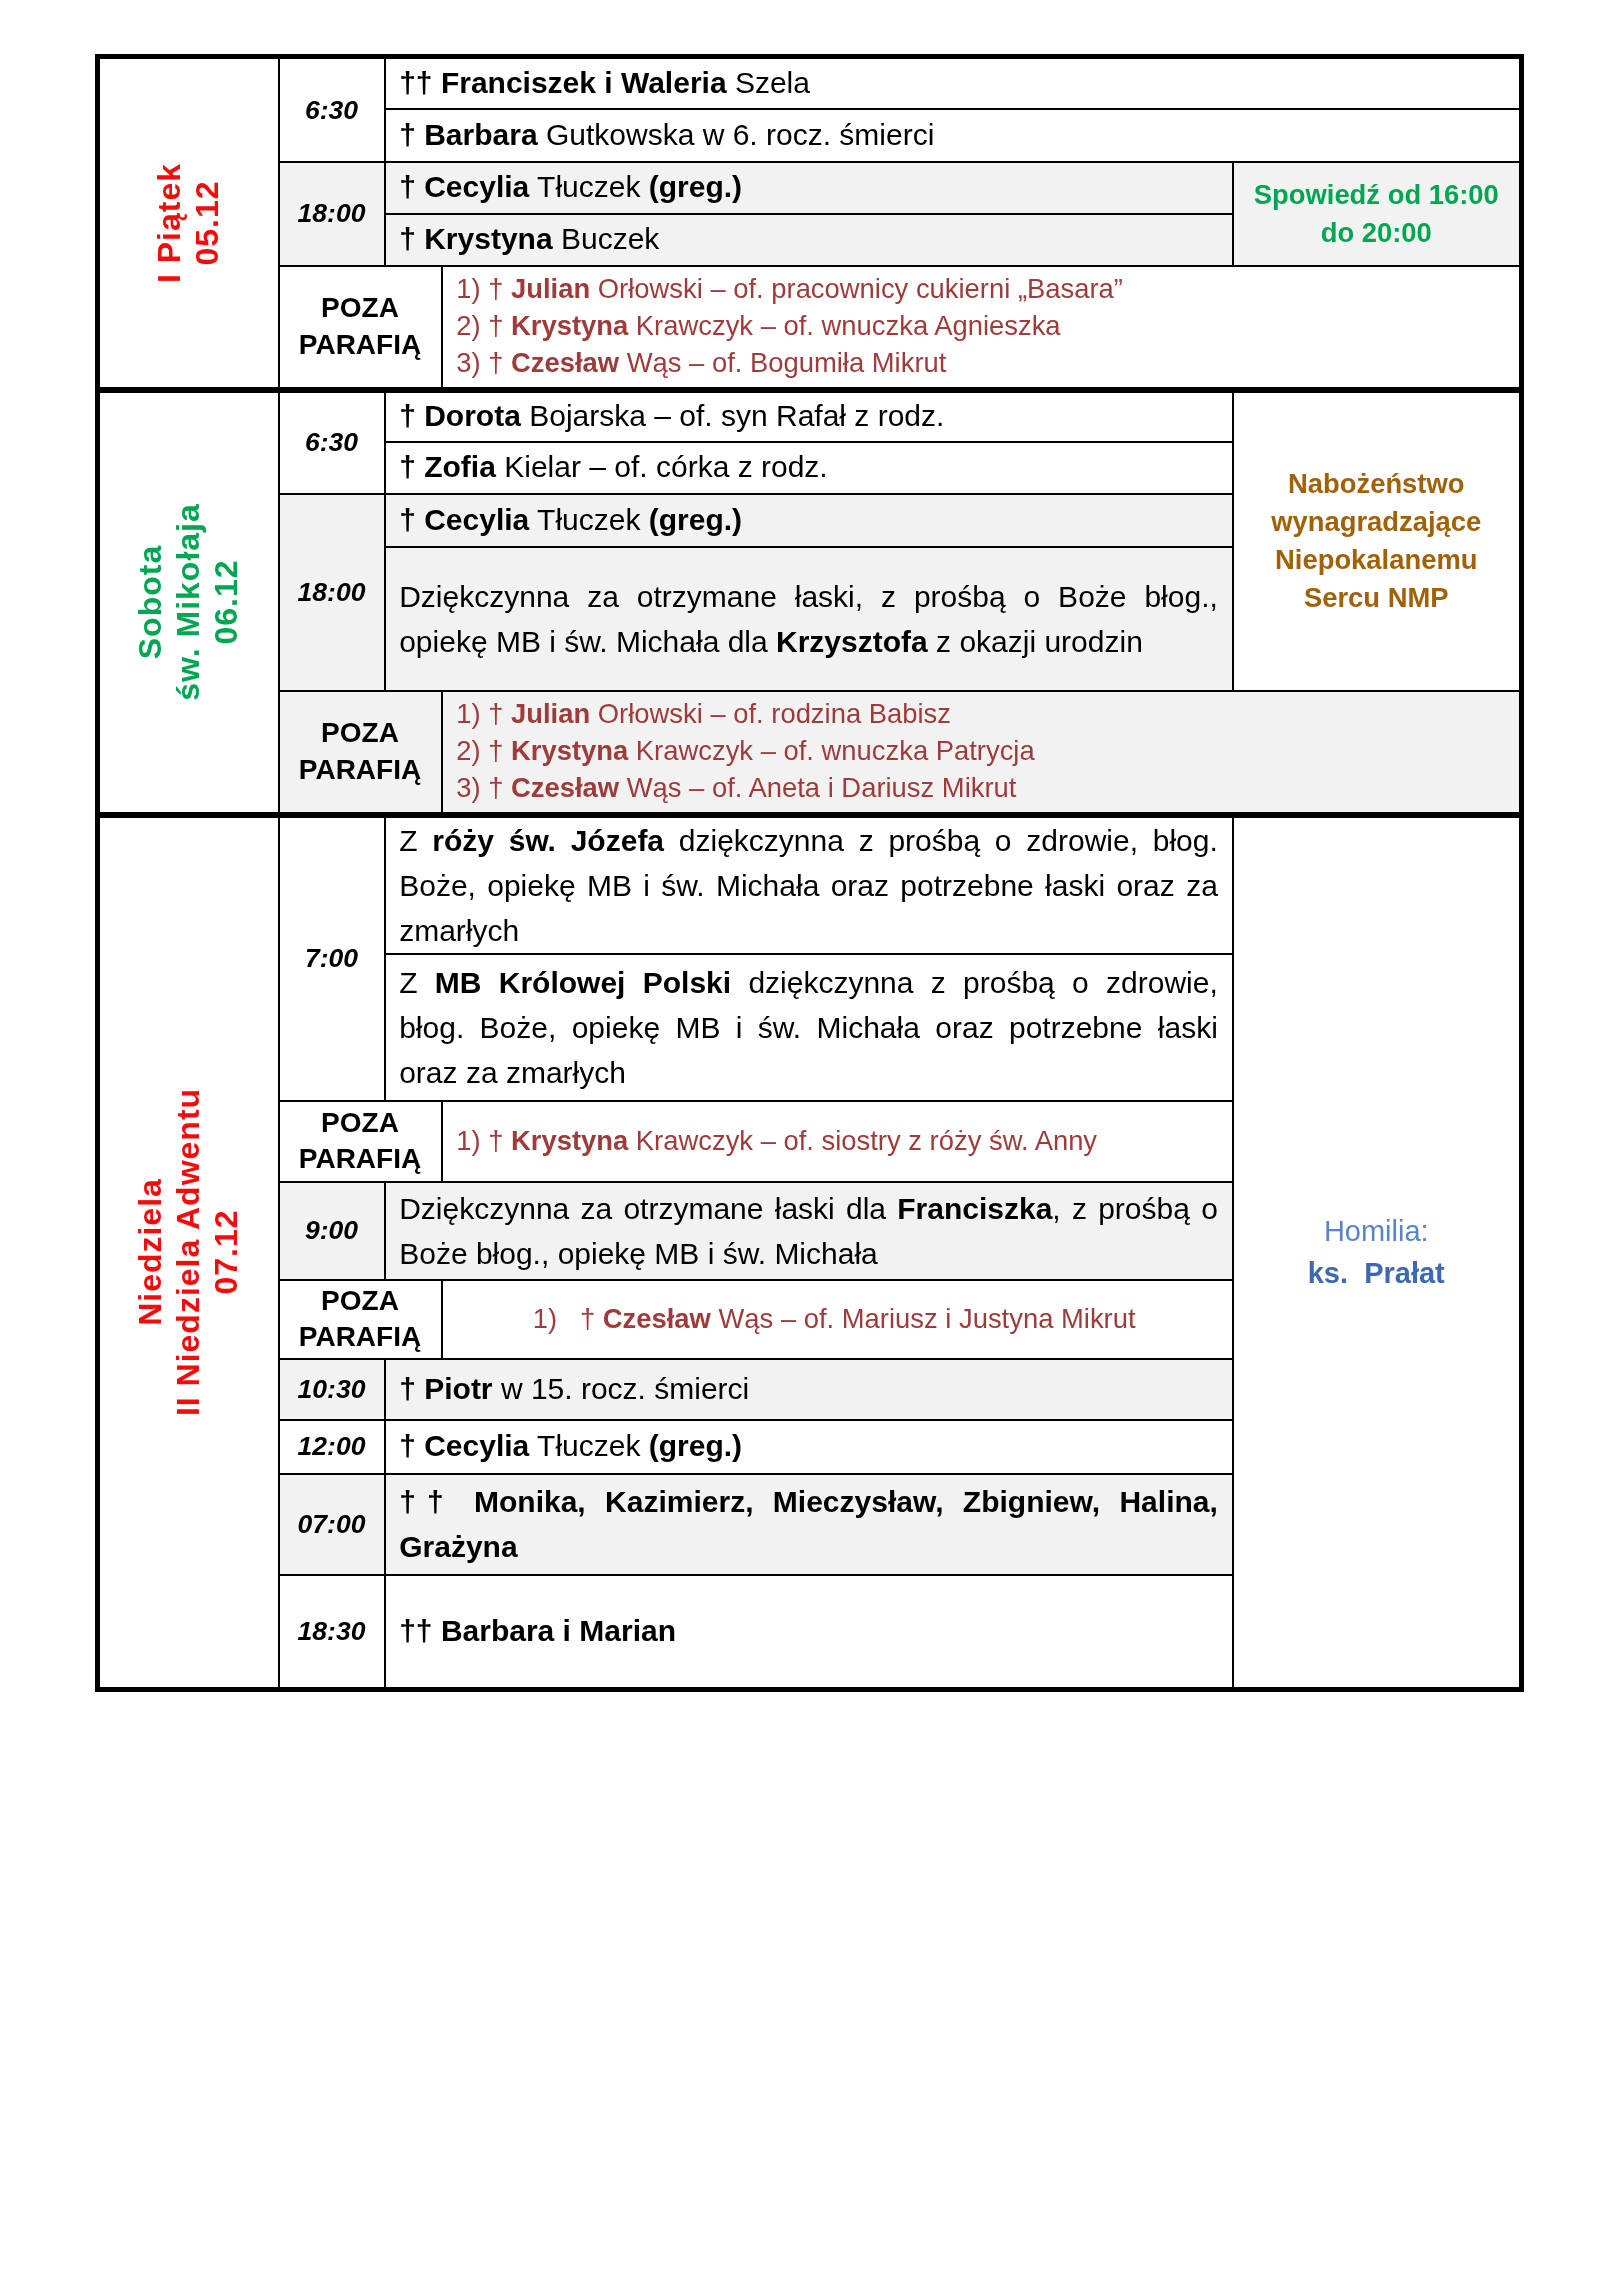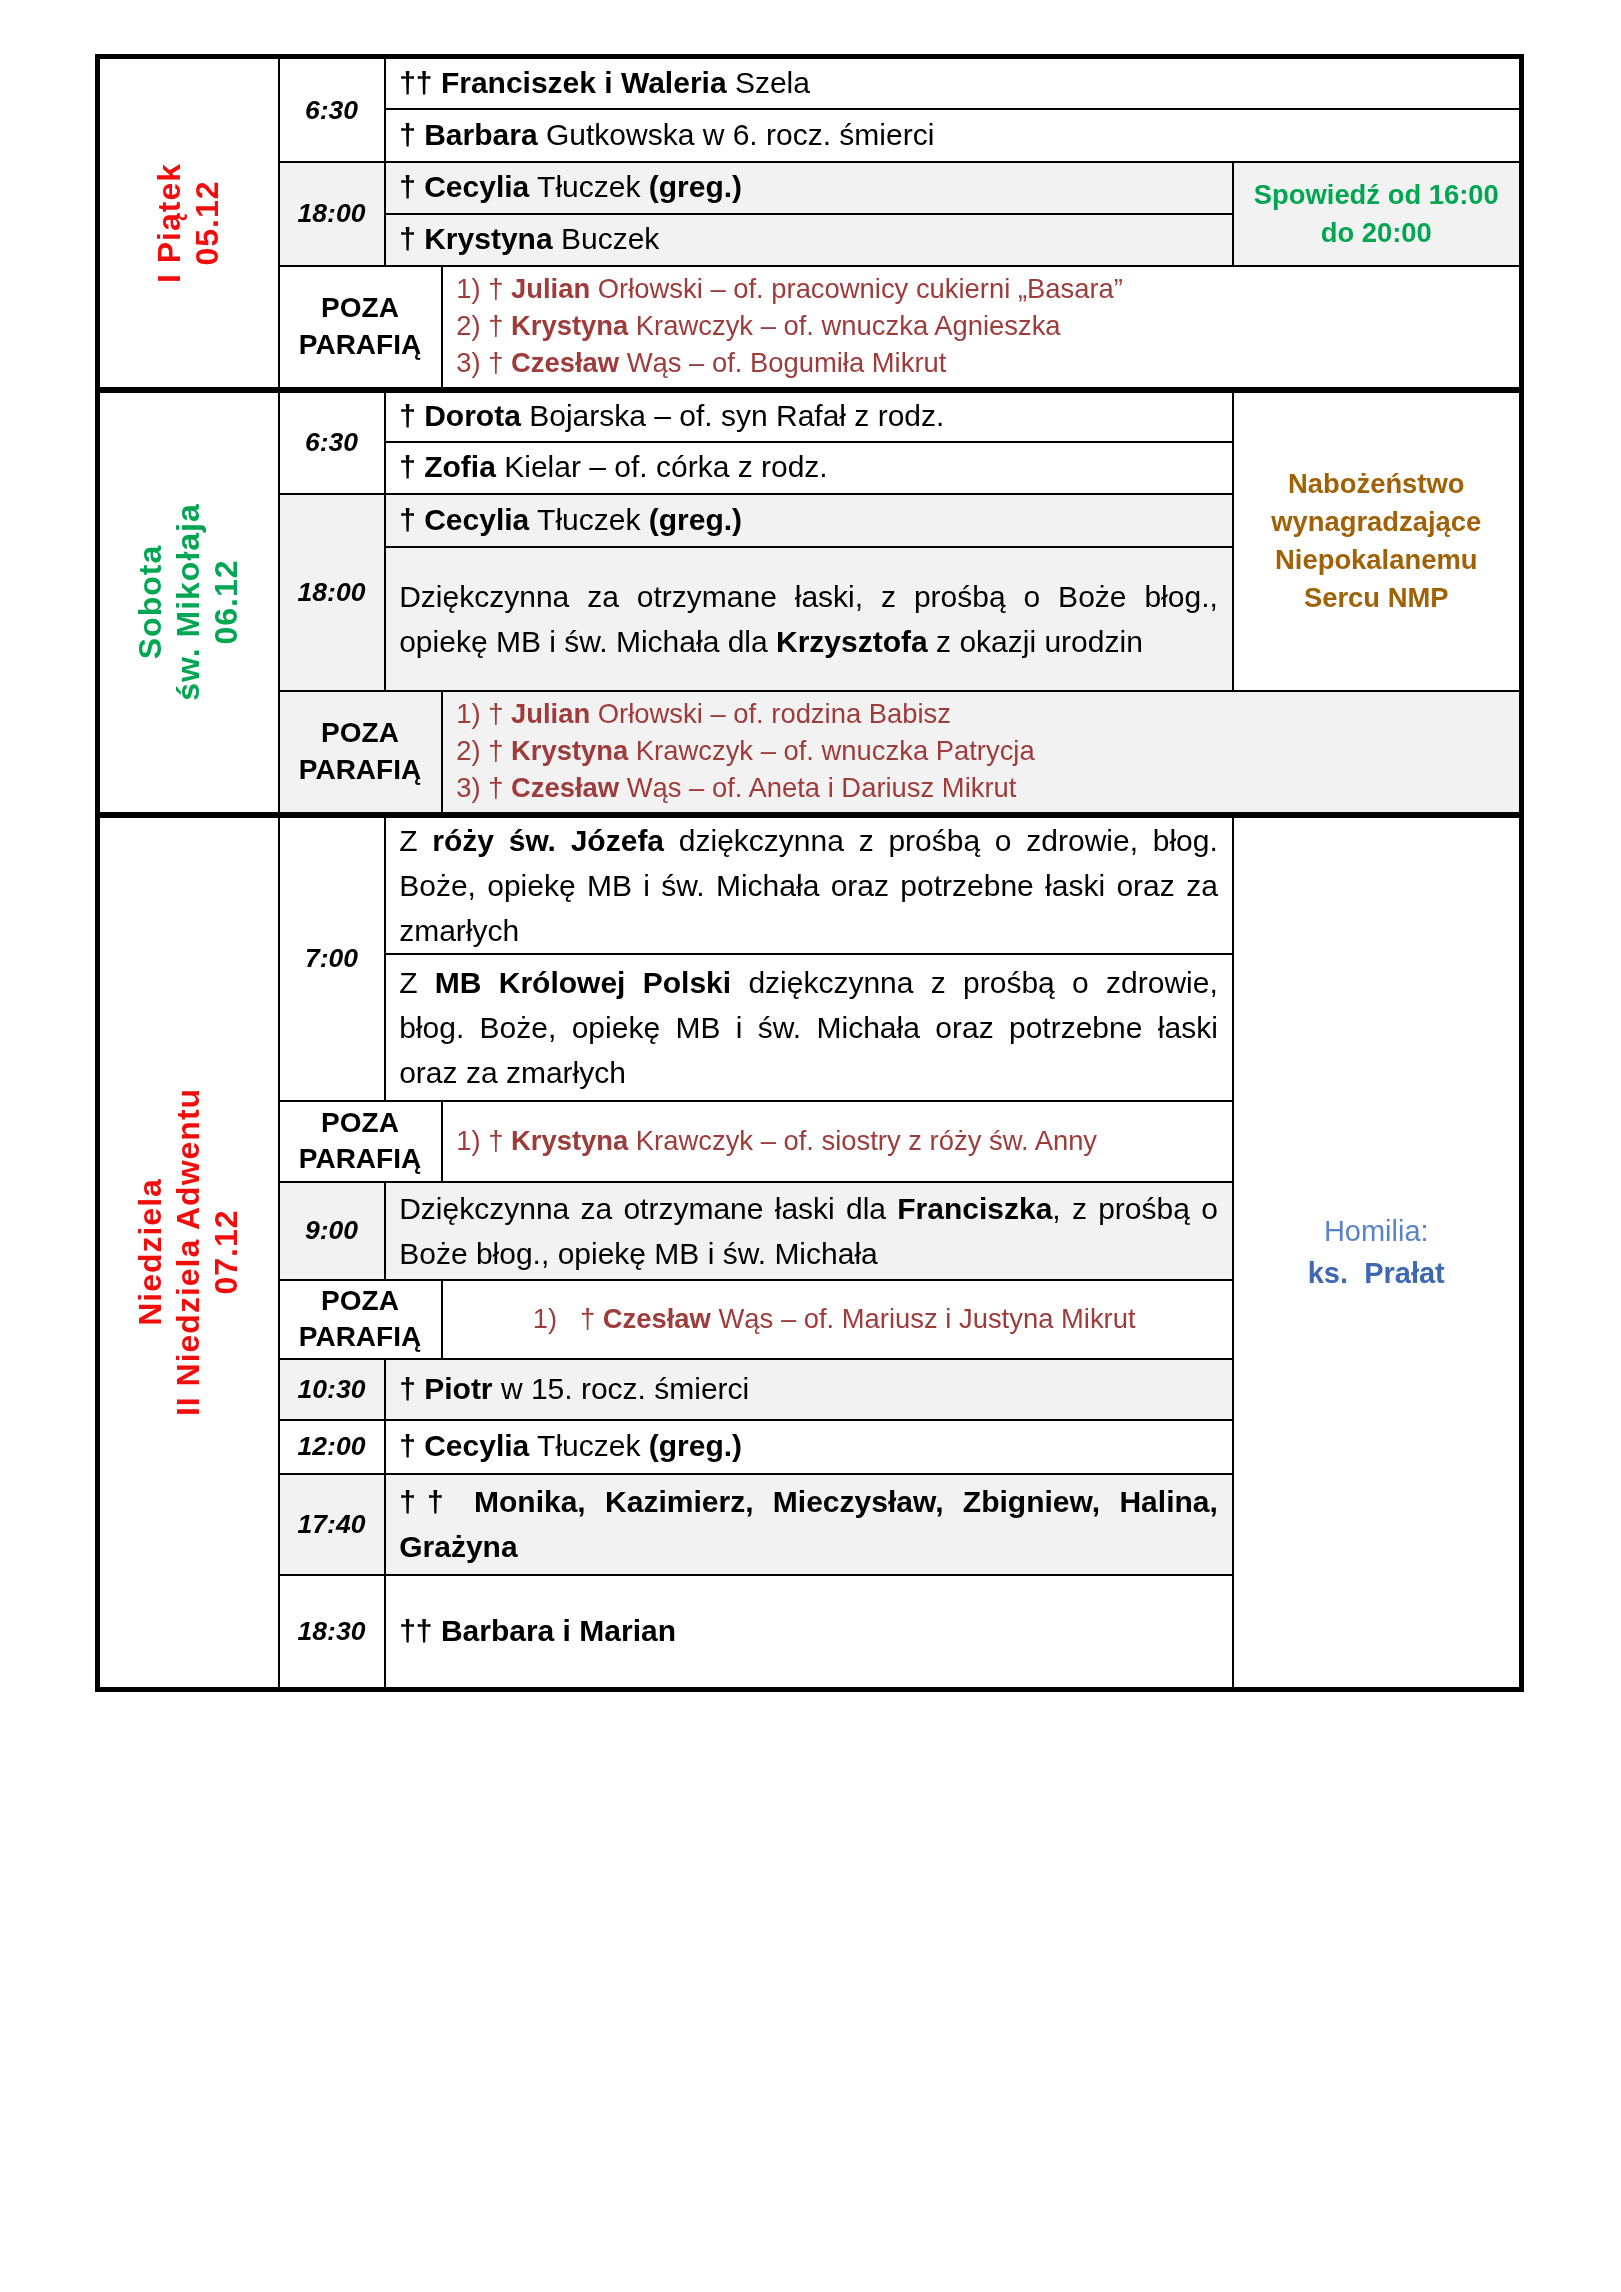--- a/index.html
+++ b/index.html
@@ -176,21 +176,21 @@
       </tr>
       <tr class="sep-grp" style="height:61px">
         <td class="time-cell shade">10:30</td>
         <td class="mass-cell shade" colspan="2"><span class="b">† Piotr</span><span> w 15. rocz. śmierci</span></td>
       </tr>
       <tr class="sep-grp" style="height:54px">
         <td class="time-cell">12:00</td>
         <td class="mass-cell" colspan="2"><span class="b">† Cecylia</span><span> Tłuczek </span><span class="b">(greg.)</span></td>
       </tr>
       <tr class="sep-grp" style="height:101px">
-        <td class="time-cell shade">17:40</td>
+        <td class="time-cell shade">07:00</td>
         <td class="mass-cell shade justify" colspan="2"><span class="b">†† Monika, Kazimierz, Mieczysław, Zbigniew, Halina, Grażyna</span></td>
       </tr>
       <tr class="sep-grp" style="height:115px">
         <td class="time-cell">18:30</td>
         <td class="mass-cell" colspan="2"><span class="b">†† Barbara i Marian</span></td>
       </tr>
 
     </tbody>
   </table>
 </div>

